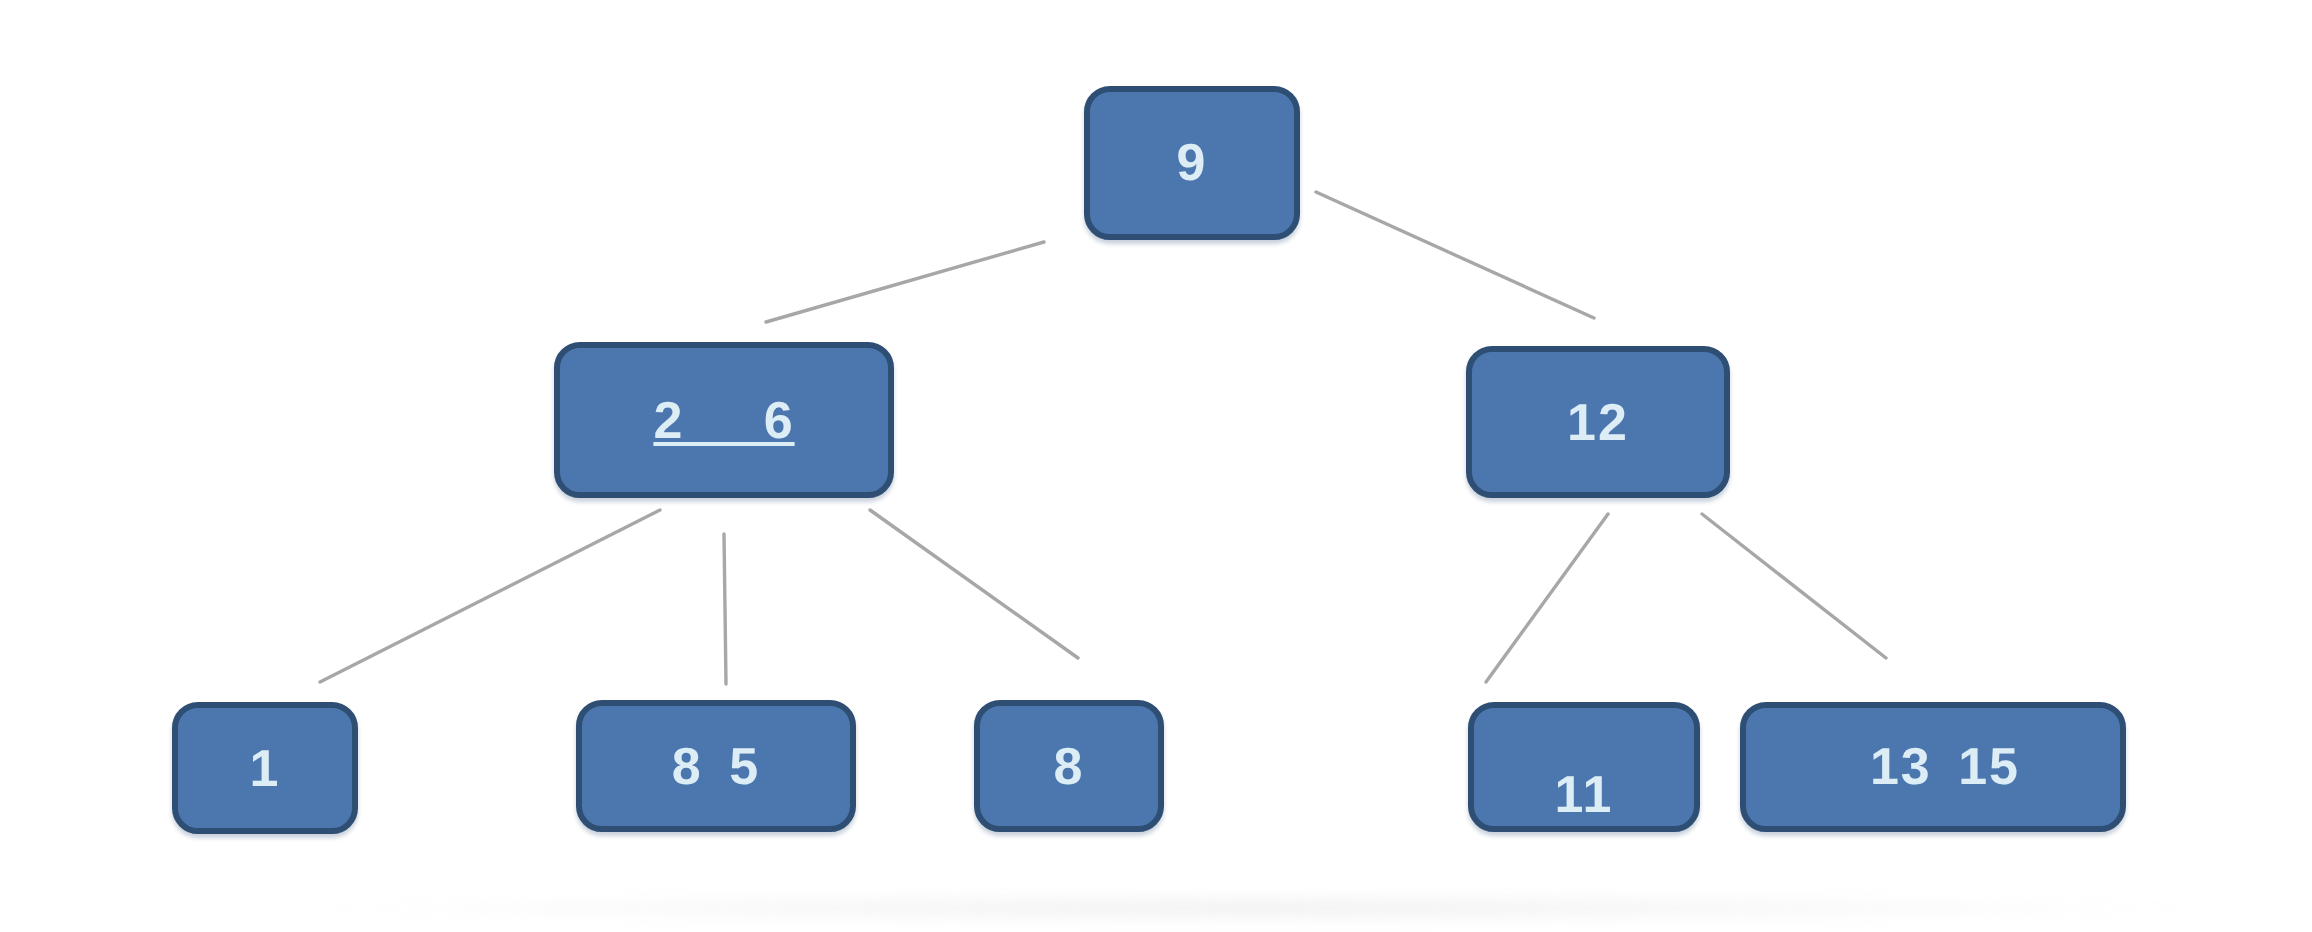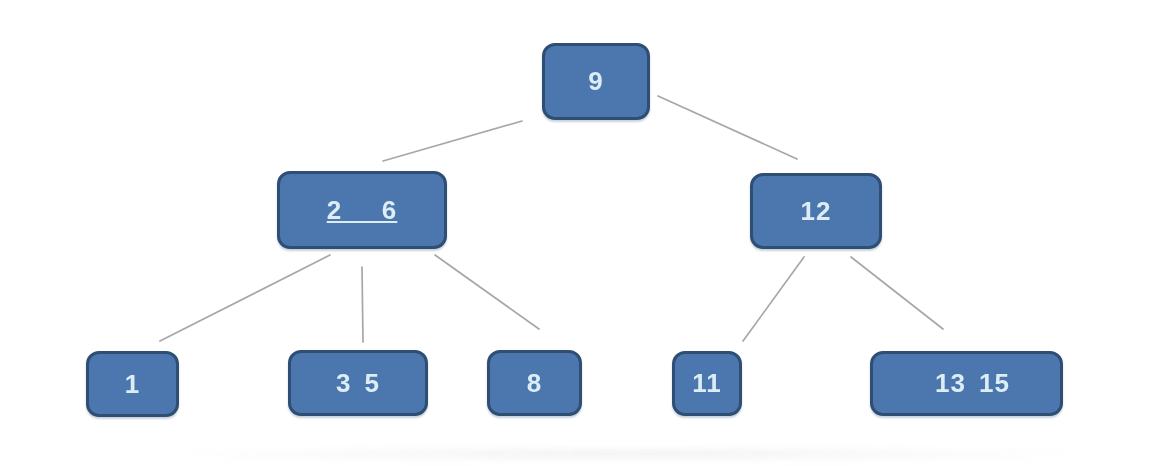--- a/index.html
+++ b/index.html
@@ -44,25 +44,25 @@
     box-shadow: 0 2px 2px rgba(40, 70, 110, 0.25);
     color: var(--node-text);
     font-size: 26px;
     font-weight: bold;
     white-space: pre;
     word-spacing: 5px;
     letter-spacing: 1px;
   }
   .node-root   { left: 542px; top:  43px; width: 108px; height: 77px; }
   .node-2-6    { left: 277px; top: 171px; width: 170px; height: 78px; text-decoration: underline; }
-  .node-12     { left: 750px; top: 173px; width: 132px; height: 76px; }
+  .node-12     { left: 733px; top: 173px; width: 132px; height: 76px; }
   .node-1      { left:  86px; top: 351px; width:  93px; height: 66px; }
   .node-3-5    { left: 288px; top: 350px; width: 140px; height: 66px; }
   .node-8      { left: 487px; top: 350px; width:  95px; height: 66px; }
-  .node-11     { left: 672px; top: 351px; width:  70px; height: 65px; }
+  .node-11     { left: 734px; top: 351px; width:  116px; height: 65px; align-items: flex-end; }
   .node-13-15  { left: 870px; top: 351px; width: 193px; height: 65px; padding-left: 12px; }
   .bottom-smudge {
     position: absolute;
     left: 160px; right: 60px; bottom: 4px;
     height: 16px;
     background: radial-gradient(ellipse at center,
       rgba(170,170,170,0.16), rgba(255,255,255,0) 72%);
     filter: blur(3px);
     pointer-events: none;
   }
@@ -92,21 +92,21 @@
 
   <div class="tree-node node-12">
     <span>12</span>
   </div>
 
   <div class="tree-node node-1">
     <span>1</span>
   </div>
 
   <div class="tree-node node-3-5">
-    <span>3 5</span>
+    <span>8 5</span>
   </div>
 
   <div class="tree-node node-8">
     <span>8</span>
   </div>
 
   <div class="tree-node node-11">
     <span>11</span>
   </div>
 

